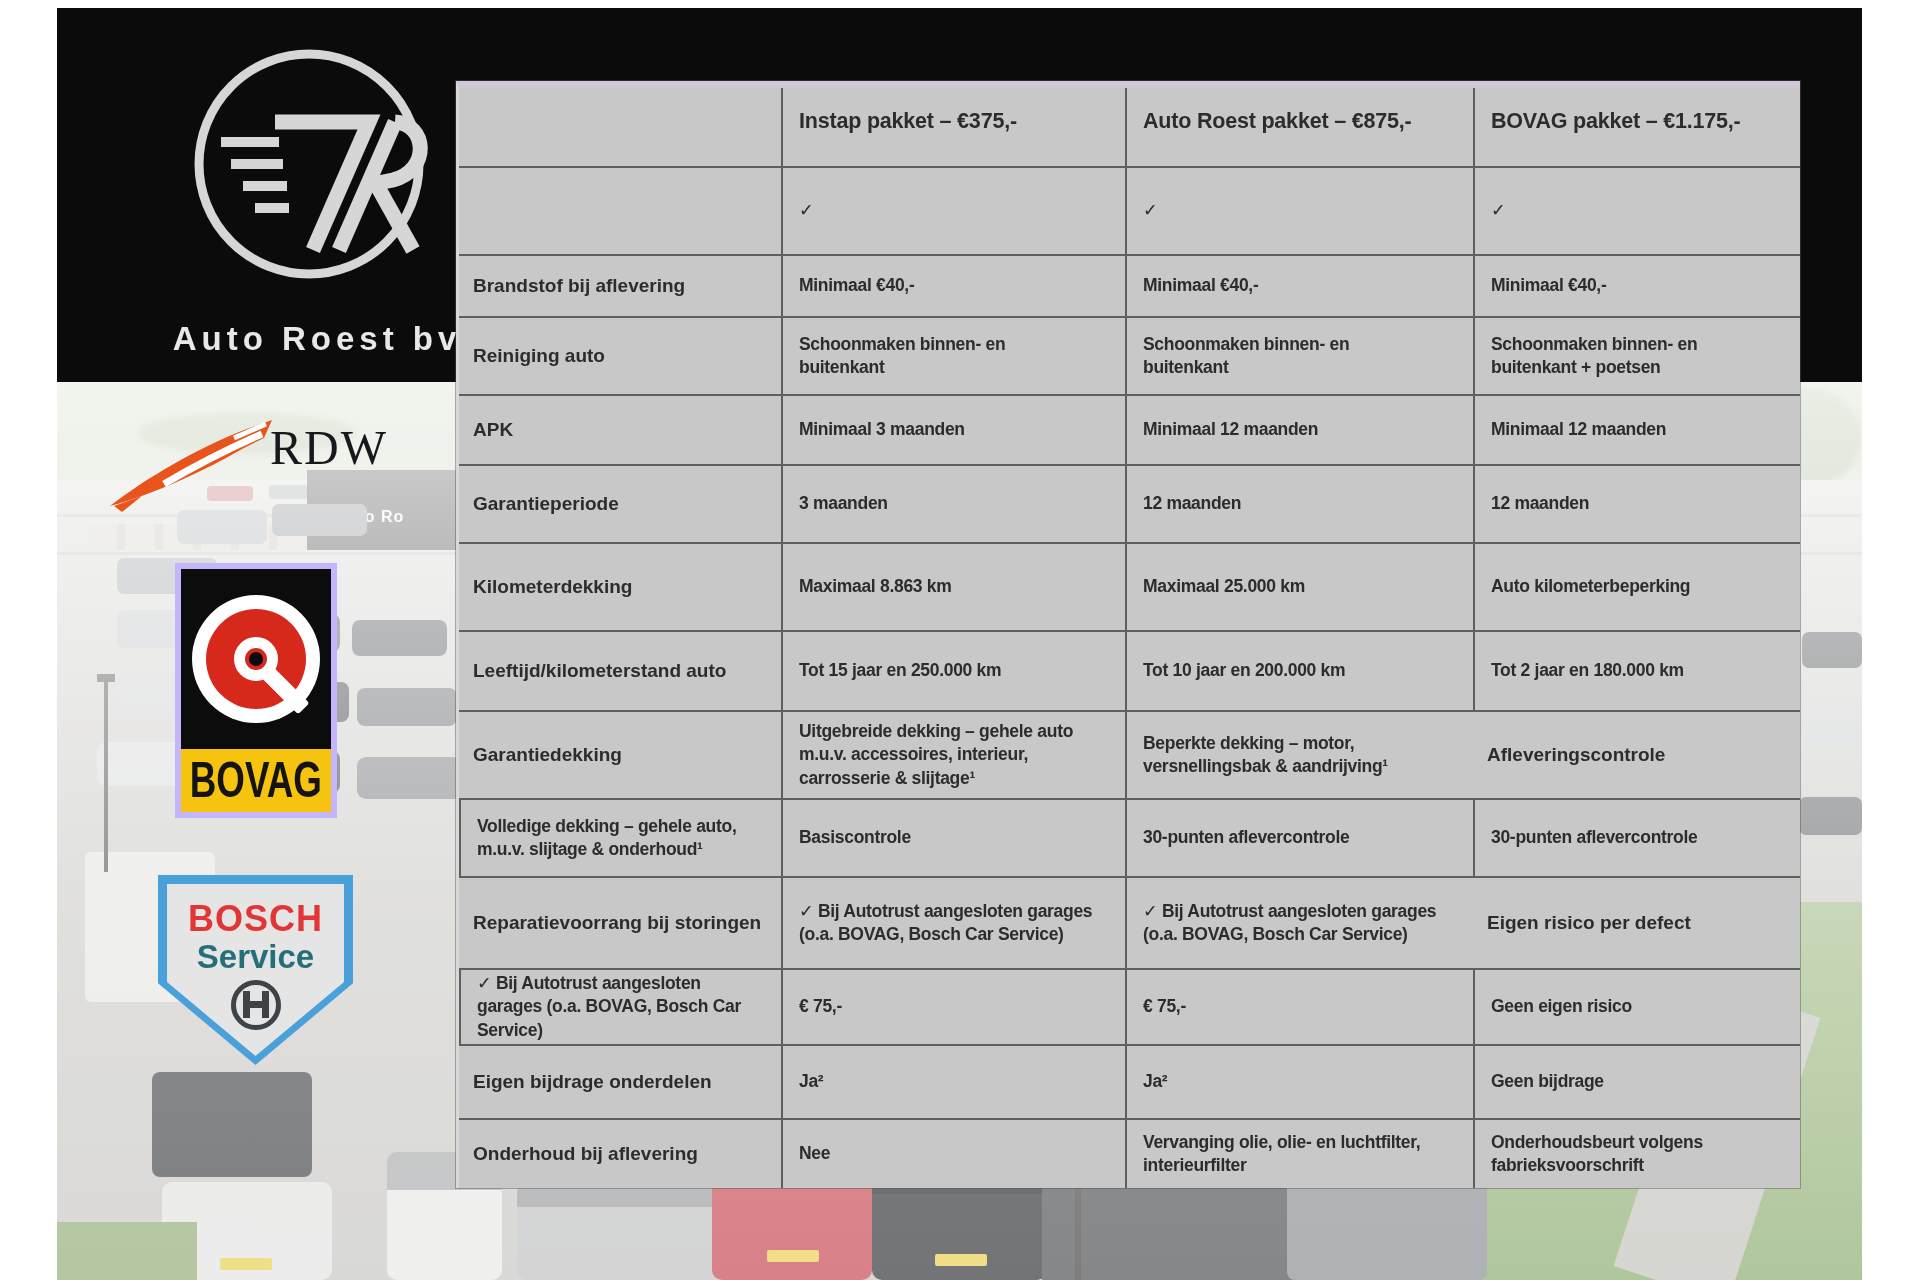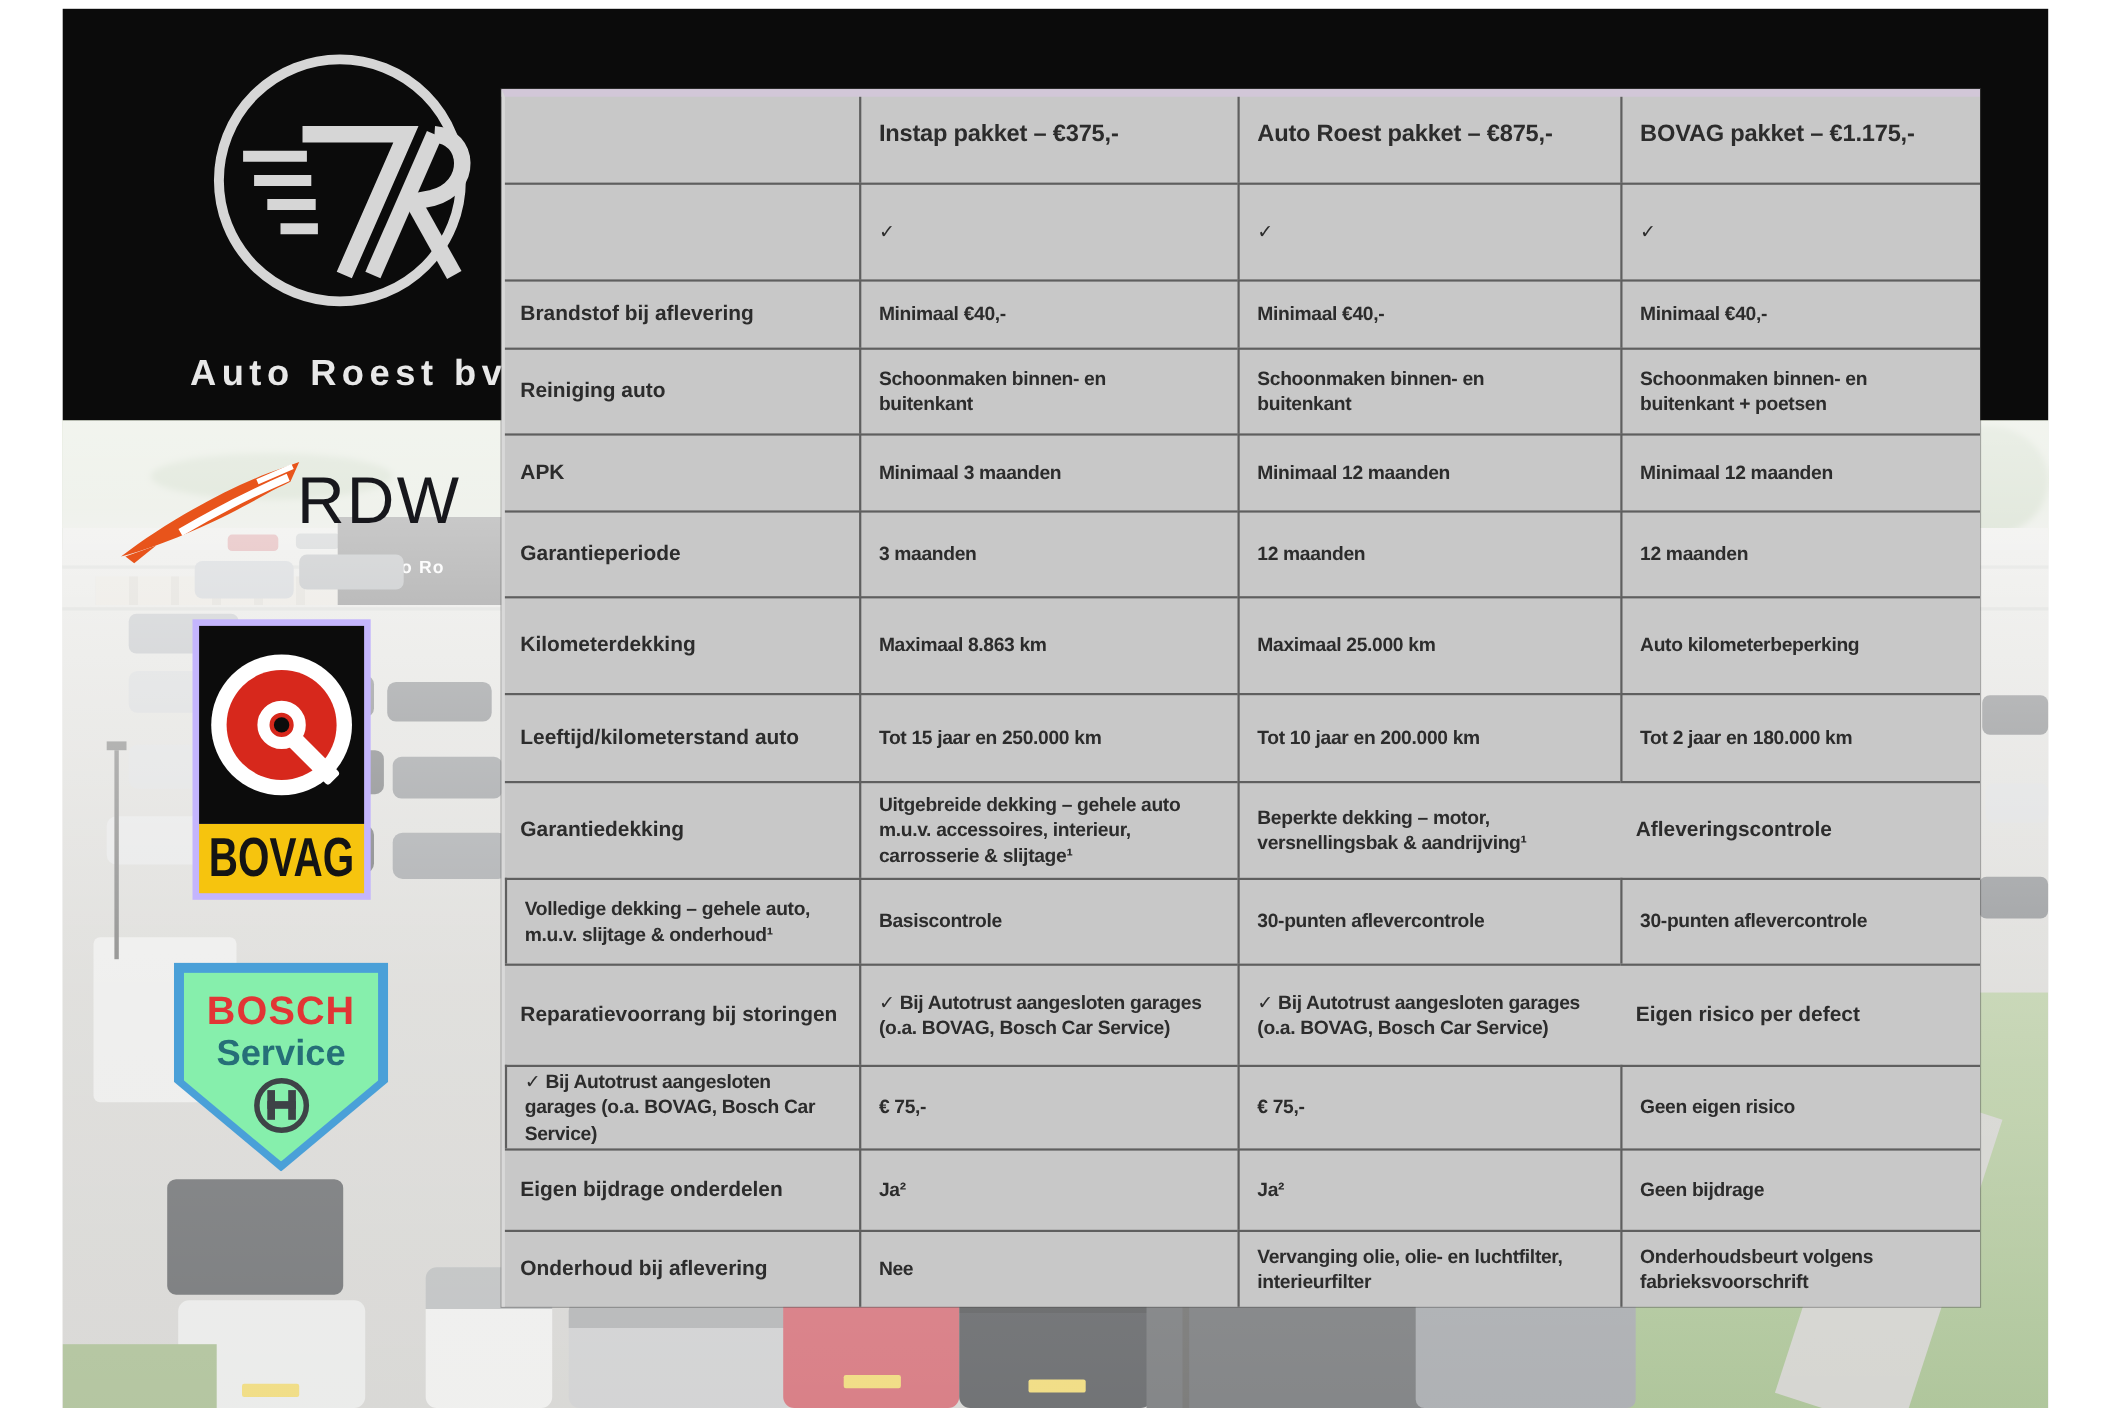--- a/index.html
+++ b/index.html
@@ -16,42 +16,42 @@
                    rgba(255,255,255,.46) 58%,rgba(255,255,255,.38) 100%);}
   .sign-text{position:absolute;color:#f4f4f4;font-size:16px;font-weight:bold;letter-spacing:1px;}
 
   
   .blackbox{position:absolute;left:57px;top:8px;width:1805px;height:374px;background:#0b0b0b;}
   .brand-name{position:absolute;left:70px;top:312px;width:380px;text-align:center;
               color:#e8e8e8;font-size:33px;font-weight:bold;letter-spacing:5px;}
 
   
   .rdw{position:absolute;left:106px;top:414px;width:320px;height:105px;}
-  .rdw-text{position:absolute;left:164px;top:6px;font-family:Liberation Sans, sans-serif;
-            font-size:60px;color:#17171c;letter-spacing:2px;}
+  .rdw-text{position:absolute;left:164px;top:6px;font-family:Liberation Serif, serif;
+            font-size:48px;color:#17171c;letter-spacing:2px;}
 
   
   .bovag{position:absolute;left:175px;top:563px;width:162px;height:255px;background:#c4b5fd;
          box-sizing:border-box;padding:6px;}
   .bovag-top{position:relative;width:150px;height:180px;background:#0c0c0c;overflow:hidden;}
   .bv-ring{position:absolute;left:11px;top:26px;width:128px;height:128px;border-radius:50%;background:#ffffff;}
   .bv-red{position:absolute;left:25px;top:40px;width:100px;height:100px;border-radius:50%;background:#d7281c;}
   .bv-mag{position:absolute;left:53px;top:68px;width:44px;height:44px;border-radius:50%;
           border:11px solid #ffffff;box-sizing:border-box;}
   .bv-dot{position:absolute;left:68px;top:83px;width:14px;height:14px;border-radius:50%;background:#0c0c0c;}
   .bv-handle{position:absolute;left:86px;top:95px;width:52px;height:16px;background:#ffffff;
              border-radius:3px;transform:rotate(45deg);transform-origin:0 50%;}
   .bovag-bottom{width:150px;height:63px;background:#f6c40e;display:flex;align-items:center;justify-content:center;}
   .bovag-text{font-size:40px;font-weight:bold;color:#141414;transform:scale(.92,1.25);letter-spacing:0px;}
 
   
   .bosch{position:absolute;left:158px;top:875px;width:195px;height:190px;}
   .bosch-blue{position:absolute;left:0;top:0;width:195px;height:190px;background:#4aa0d8;
               clip-path:polygon(0 0,100% 0,100% 57%,50% 100%,0 57%);}
-  .bosch-white{position:absolute;left:9px;top:9px;width:177px;height:172px;background:#86efac;
+  .bosch-white{position:absolute;left:9px;top:9px;width:177px;height:172px;background:#e5e5e5;
                clip-path:polygon(0 0,100% 0,100% 57%,50% 100%,0 57%);text-align:center;}
   .bosch-l1{margin-top:14px;font-size:36px;font-weight:bold;color:#e23535;letter-spacing:1px;}
   .bosch-l2{margin-top:-2px;font-size:33px;font-weight:bold;color:#266f78;}
   .bosch-sym{position:relative;width:50px;height:50px;margin:4px auto 0 auto;border:5px solid #3e4347;
              border-radius:50%;box-sizing:border-box;}
   .bosch-sym .vb1{position:absolute;left:7px;top:6px;width:7px;height:27px;background:#3e4347;}
   .bosch-sym .vb2{position:absolute;right:7px;top:6px;width:7px;height:27px;background:#3e4347;}
   .bosch-sym .hb{position:absolute;left:7px;top:16px;width:26px;height:7px;background:#3e4347;}
 
   

